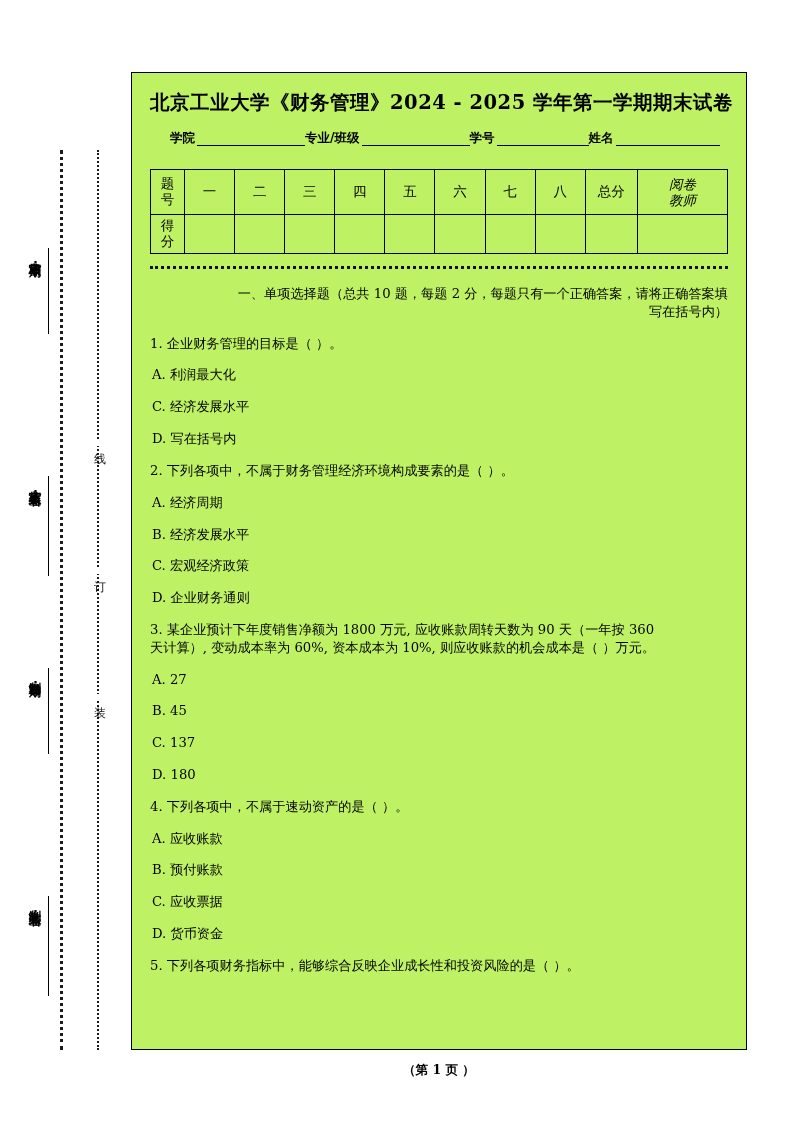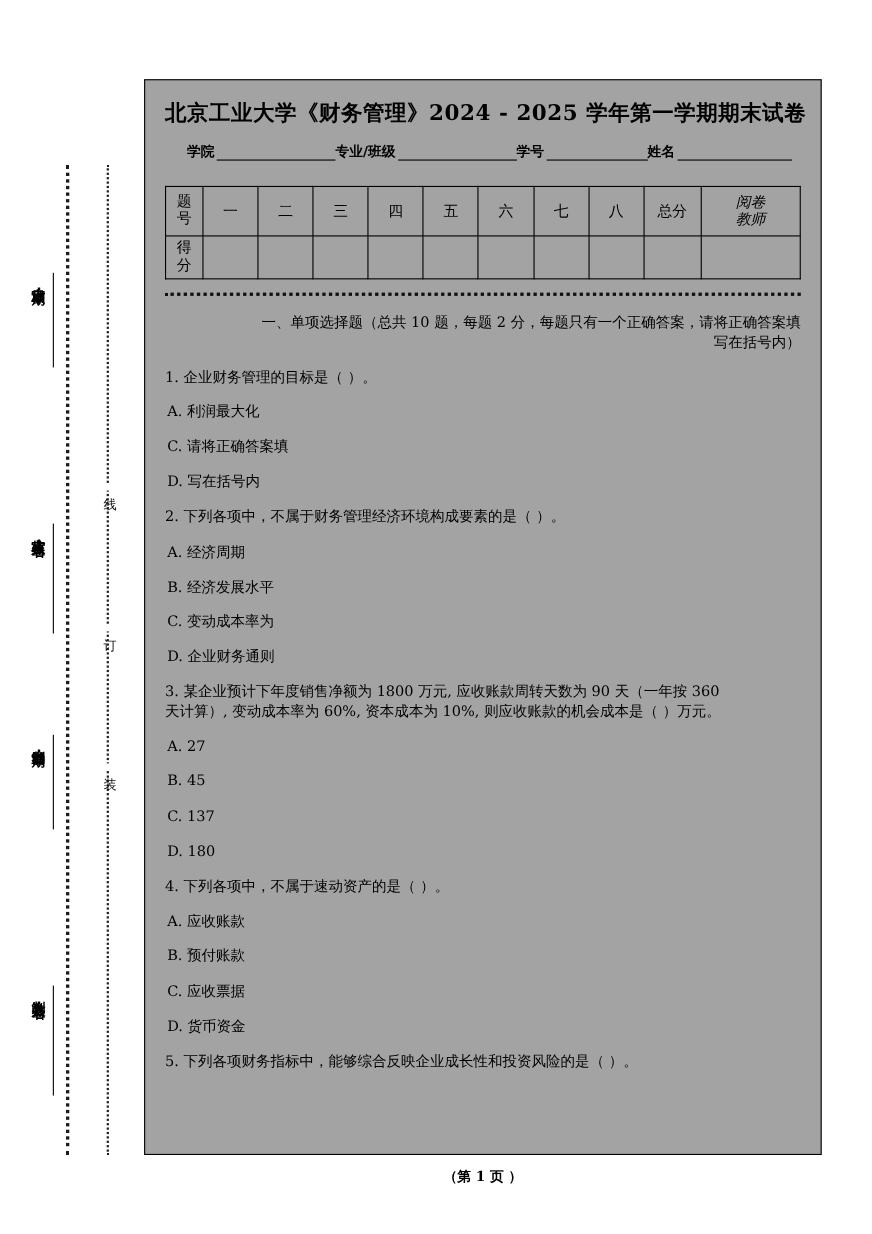--- a/index.html
+++ b/index.html
@@ -74,21 +74,21 @@
 
   
   #paper-frame {
     position: absolute;
     left: 131px;
     top: 72px;
     width: 616px;
     height: 978px;
     border: 1.6px solid #000;
     box-sizing: border-box;
-    background: #a3a3a3;
+    background: #bef264;
   }
   #paper-inner {
     position: absolute;
     left: 0; top: 0; right: 0; bottom: 0;
     padding: 14px 18px 0 18px;
     box-sizing: border-box;
   }
 
   
   #exam-title {
@@ -302,27 +302,27 @@
 
     <div id="questions">
 
       <div class="q-section-head">
         <span>一、单项选择题（总共 10 题，每题 2 分，每题只有一个正确答案，请将正确答案填</span>
         <span class="l2">写在括号内）</span>
       </div>
 
       <div class="q-stem">1. 企业财务管理的目标是（   ）。</div>
       <div class="q-opt">A. 利润最大化</div>
-      <div class="q-opt">C. 请将正确答案填</div>
+      <div class="q-opt">C. 经济发展水平</div>
       <div class="q-opt">D. 写在括号内</div>
 
       <div class="q-stem">2. 下列各项中，不属于财务管理经济环境构成要素的是（   ）。</div>
       <div class="q-opt">A. 经济周期</div>
       <div class="q-opt">B. 经济发展水平</div>
-      <div class="q-opt">C. 变动成本率为</div>
+      <div class="q-opt">C. 宏观经济政策</div>
       <div class="q-opt">D. 企业财务通则</div>
 
       <div class="q-stem">
         <span>3. 某企业预计下年度销售净额为 1800 万元, 应收账款周转天数为 90 天（一年按 360</span>
         <span class="l2">天计算）, 变动成本率为 60%, 资本成本为 10%, 则应收账款的机会成本是（  ）万元。</span>
       </div>
       <div class="q-opt">A. 27</div>
       <div class="q-opt">B. 45</div>
       <div class="q-opt">C. 137</div>
       <div class="q-opt">D. 180</div>

